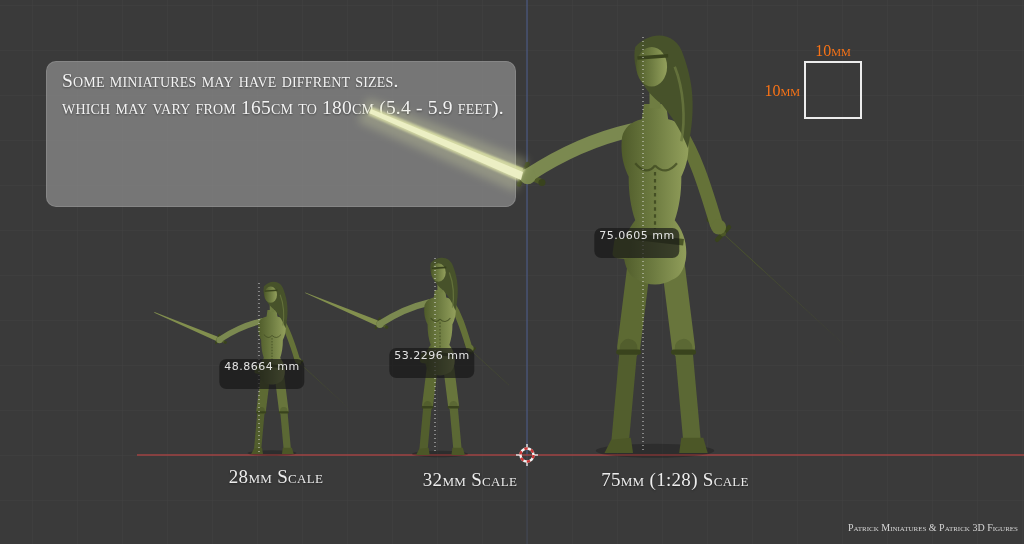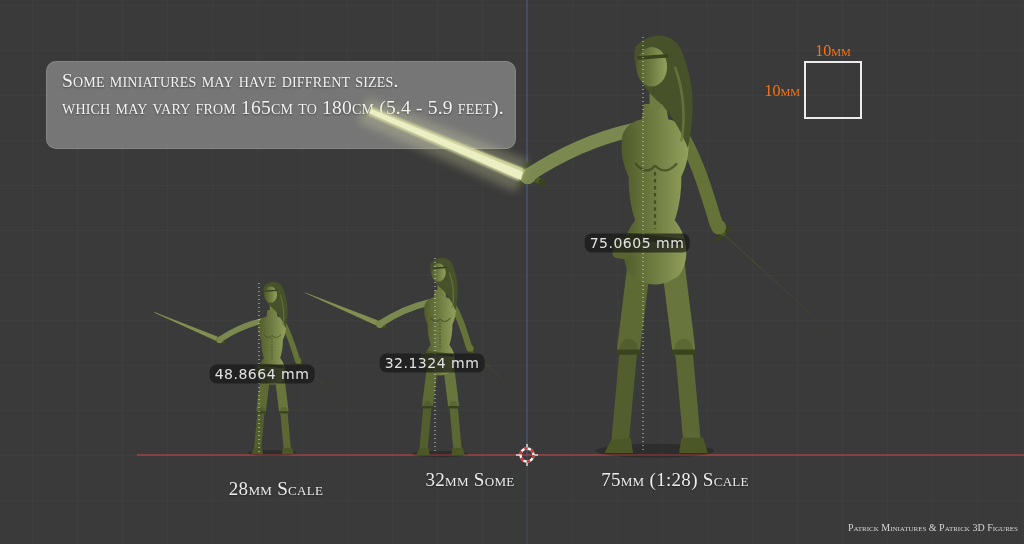--- a/index.html
+++ b/index.html
@@ -1,30 +1,30 @@
 <!DOCTYPE html>
 <html><head>
 <meta charset="utf-8">
 <style>
   html,body{margin:0;padding:0;background:#222;}
   .stage{position:relative;width:1024px;height:544px;overflow:hidden;
          font-family:"Liberation Serif",serif;}
   .layer{position:absolute;left:0;top:0;width:1024px;height:544px;}
   svg{display:block;}
   
-  .info-box{position:absolute;left:46px;top:61px;width:470px;height:88px;
+  .info-box{position:absolute;left:46px;top:61px;width:470px;height:146px;
     background:rgba(158,158,158,.60);border:1px solid rgba(210,210,210,.18);
     border-radius:10px;box-sizing:border-box;padding:5px 0 0 15px;z-index:3;}
   .info-line{font-variant:small-caps;font-size:19.5px;line-height:27px;
     color:#f3f3f3;white-space:nowrap;letter-spacing:.2px;
     text-shadow:0 1px 2px rgba(0,0,0,.45);}
   
   .meas{position:absolute;transform:translate(-50%,-50%);z-index:5;
-    font-family:"DejaVu Sans",sans-serif;font-size:14px;color:#e3e3e3;
-    background:rgba(22,22,22,.68);border-radius:7px;padding:1px 5px 2px 5px;
+    font-family:"DejaVu Sans",sans-serif;font-size:11px;color:#e3e3e3;
+    background:rgba(22,22,22,.68);border-radius:7px;padding:1px 5px 16px 5px;
     white-space:nowrap;letter-spacing:.5px;}
   
   .caption{position:absolute;transform:translateX(-50%);z-index:4;
     font-variant:small-caps;font-size:19px;color:#ececec;white-space:nowrap;
     letter-spacing:.3px;text-shadow:0 1px 2px rgba(0,0,0,.4);}
   .credit{position:absolute;right:6px;top:522px;z-index:4;
     font-variant:small-caps;font-size:10px;color:#d6d6d6;white-space:nowrap;}
   
   .sq-label{position:absolute;z-index:4;font-variant:small-caps;font-size:16px;
     color:#f97316;white-space:nowrap;}
@@ -136,25 +136,25 @@
     <div class="info-line">which may vary from 165cm to 180cm (5.4 - 5.9 feet).</div>
   </div>
 
   <svg class="layer beam-layer" width="1024" height="544" viewBox="0 0 1024 544">
     <polygon points="368,98 358,122 516,192 528,160" fill="#dde2a8" opacity=".28" filter="url(#soft)"></polygon>
     <polygon points="372,107 368,115 519,181 525,169" fill="#dde2a8" opacity=".8" filter="url(#soft1)"></polygon>
     <polygon points="371,109 369,113 521,180 523,172" fill="#eef2c8" opacity=".9"></polygon>
   </svg>
 
   <div class="meas" style="left:262px;top:374px">48.8664 mm</div>
-  <div class="meas" style="left:432px;top:363px">32.1324 mm</div>
+  <div class="meas" style="left:432px;top:363px">53.2296 mm</div>
   <div class="meas" style="left:637px;top:243px">75.0605 mm</div>
 
   <div class="sq-label sq-top">10mm</div>
   <div class="sq-label sq-left">10mm</div>
 
-  <div class="caption" style="left:276px;top:478px">28mm Scale</div>
-  <div class="caption" style="left:470px;top:469px">32mm Some</div>
+  <div class="caption" style="left:276px;top:466px">28mm Scale</div>
+  <div class="caption" style="left:470px;top:469px">32mm Scale</div>
   <div class="caption" style="left:675px;top:469px">75mm (1:28) Scale</div>
 
   <div class="credit">Patrick Miniatures &amp; Patrick 3D Figures</div>
 
 </div>
 
 </body></html>

